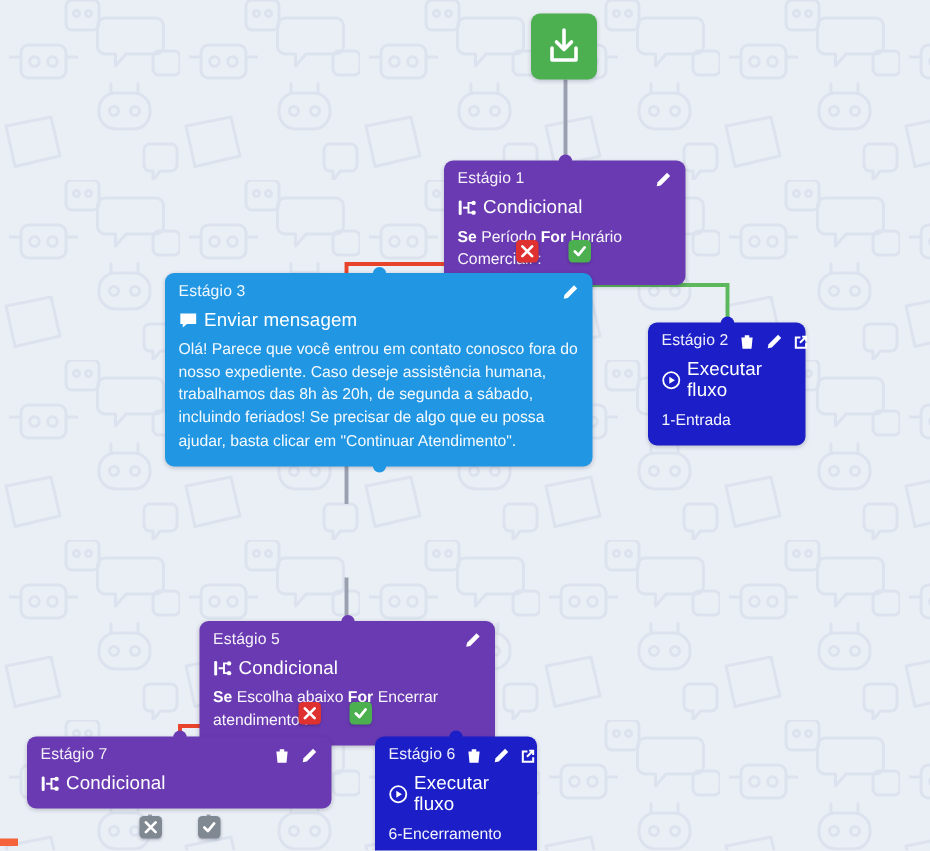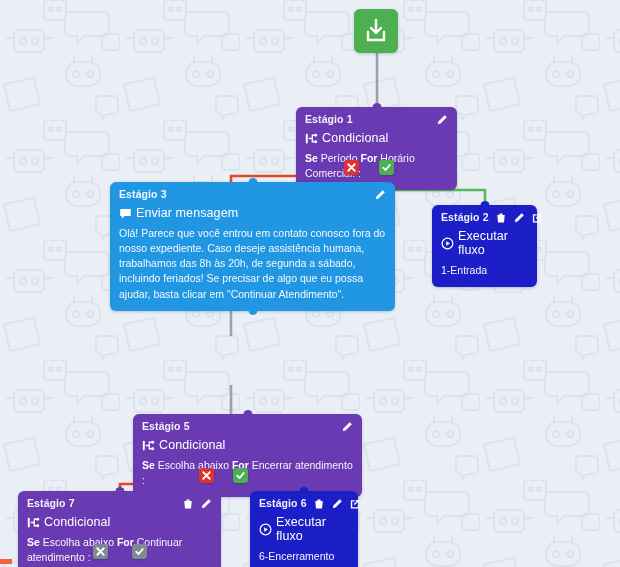--- a/index.html
+++ b/index.html
@@ -46,21 +46,20 @@
     padding: 7px 9px 9px 9px;
     color: #ffffff;
     box-shadow: 0 1px 3px rgba(20,25,60,0.22);
   }
   .node .row-top {
     display: flex;
     align-items: flex-start;
     justify-content: space-between;
     gap: 6px;
     line-height: 1;
-    font-weight: bold;
   }
   .stage-label {
     font-size: 10.5px;
     letter-spacing: .1px;
     color: rgba(255,255,255,0.93);
     white-space: nowrap;
   }
   .tools {
     display: flex;
     align-items: center;
@@ -268,21 +267,21 @@
     </div>
     <div class="node-title">
       <svg class="title-ic" viewBox="0 0 16 16">
         <path d="M1.5 2.5 h13 v8.5 h-7.5 l-3.5 3 v-3 h-2 z"></path>
       </svg>
       <span>Enviar mensagem</span>
     </div>
     <div class="node-sub">Olá! Parece que você entrou em contato conosco fora do nosso expediente. Caso deseje assistência humana, trabalhamos das 8h às 20h, de segunda a sábado, incluindo feriados! Se precisar de algo que eu possa ajudar, basta clicar em "Continuar Atendimento".</div>
   </div>
 
-  <div class="node n-navy" style="left:432px; top:205px; width:105px;">
+  <div class="node n-navy" style="left:432px; top:215px; width:105px;">
     <span class="port top p-navy"></span>
     <div class="row-top">
       <span class="stage-label">Estágio 2</span>
       <span class="tools">
         <svg class="tool-ic" viewBox="0 0 16 16">
           <path d="M3 4 h10 l-1 10 h-8 z M6 2 h4 v2 h-4 z"></path>
         </svg>
         <svg class="tool-ic" viewBox="0 0 16 16">
           <path d="M11.6 1.6 l2.8 2.8 -8.4 8.4 -3.6 .8 .8 -3.6 z"></path>
         </svg>
@@ -296,21 +295,21 @@
       <svg class="title-ic" viewBox="0 0 16 16">
         <circle cx="8" cy="8" r="6.6" fill="none" stroke="#fff" stroke-width="1.5"></circle>
         <path d="M6.4 5.2 L11 8 L6.4 10.8 z"></path>
       </svg>
       <span>Executar fluxo</span>
     </div>
     <div class="node-sub">1-Entrada</div>
   </div>
 
 
-  <div class="node n-purple" style="left:133px; top:414px; width:229px;">
+  <div class="node n-purple" style="left:133px; top:414px; width:197px;">
     <span class="port top p-purple"></span>
     <div class="row-top">
       <span class="stage-label">Estágio 5</span>
       <span class="tools">
         <svg class="tool-ic" viewBox="0 0 16 16">
           <path d="M11.6 1.6 l2.8 2.8 -8.4 8.4 -3.6 .8 .8 -3.6 z"></path>
         </svg>
       </span>
     </div>
     <div class="node-title">
@@ -356,26 +355,20 @@
     </div>
     <div class="node-title">
       <svg class="title-ic" viewBox="0 0 16 16">
         <rect x="1" y="2" width="2.4" height="12" rx="1"></rect>
         <path d="M4.6 8 h4.4 M9 8 v-4 h3 M9 8 v4 h3" stroke="#fff" stroke-width="1.6" fill="none"></path>
         <circle cx="13.2" cy="4" r="1.8"></circle>
           <circle cx="13.2" cy="12" r="1.8"></circle>
       </svg>
       <span>Condicional</span>
     </div>
-    <div class="node-sub">
-      <b>Se</b>
-      <span>Escolha abaixo</span>
-      <b>For</b>
-      <span>Continuar atendimento :</span>
-    </div>
   </div>
 
   <div class="badge b-gray" style="left:93px; top:544px;">
     <svg viewBox="0 0 10 10">
       <path d="M1.4 1.4 L8.6 8.6 M8.6 1.4 L1.4 8.6" stroke="#fff" stroke-width="2" fill="none" stroke-linecap="round"></path>
     </svg>
   </div>
   <div class="badge b-gray" style="left:132px; top:544px;">
     <svg viewBox="0 0 10 10">
       <path d="M1.4 5.2 L4 7.8 L8.6 2.2" stroke="#fff" stroke-width="2" fill="none" stroke-linecap="round" stroke-linejoin="round"></path>

